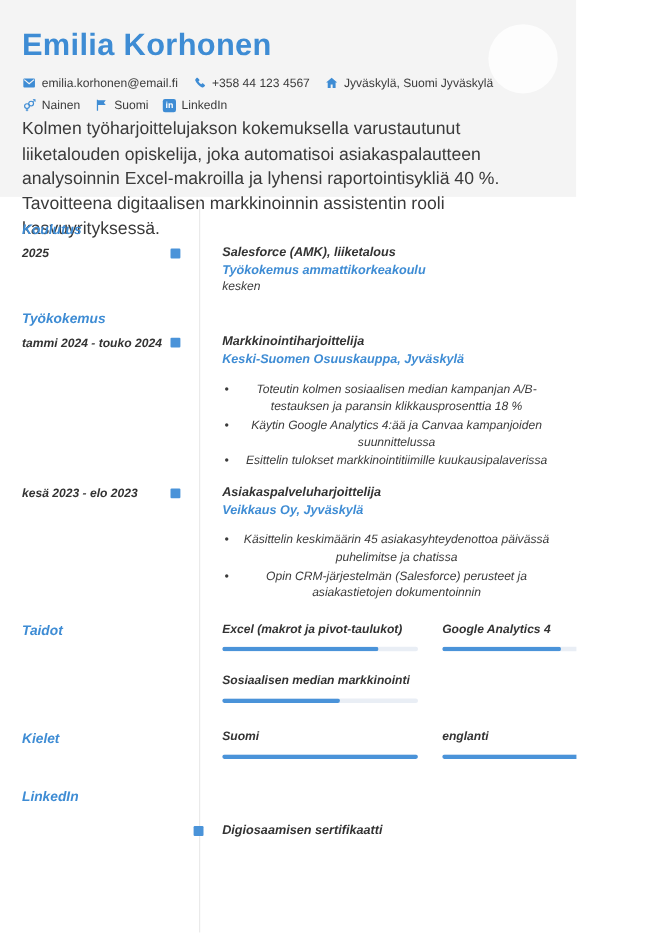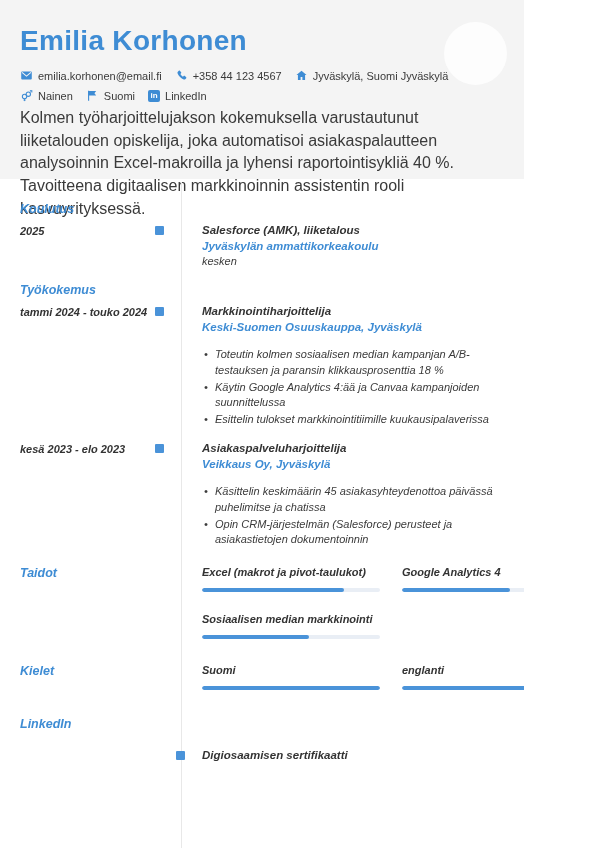--- a/index.html
+++ b/index.html
@@ -31,21 +31,21 @@
   .row-title { margin-bottom:6px; }
   .date { padding-left:20px; padding-top:1px; font-size:11px; font-weight:700; color:#333333; line-height:15px; }
   .body { position:relative; padding-left:21px; padding-right:18px; }
   .marker { position:absolute; left:-26px; top:3px; width:9px; height:9px; border-radius:1px; background:#4a93d9; }
 
   .role { font-size:11.5px; font-weight:700; color:#333333; line-height:1.35; }
   .org  { font-size:11.5px; font-weight:700; color:#3e8cd4; line-height:1.35; }
   .note { font-size:11px; line-height:1.4; }
 
   .bullets { list-style:none; margin-top:12px; font-size:11px; line-height:1.38; }
-  .bullets li { position:relative; padding-left:13px; margin-bottom:2px; }
+  .bullets li { position:relative; padding-left:13px; margin-bottom:2px;text-align:center; }
   .bullets li::before { content:"\2022"; position:absolute; left:2px; }
 
   .sec-edu { margin-bottom:13px; }
   .sec-exp { margin-bottom:16px; }
   .entry + .entry { margin-top:12px; }
 
   
   .grid2 { display:grid; grid-template-columns:178px 180px; column-gap:22px; row-gap:20px; }
   .skill-label { font-size:11px; font-weight:700; color:#333333; line-height:15px; }
   .bar { margin-top:8px; height:4px; border-radius:2px; background:#e9eef5; overflow:hidden; }
@@ -116,21 +116,21 @@
     <section class="sec-edu">
       <div class="row row-title">
         <div class="sec-title">Koulutus</div>
         <div></div>
       </div>
       <div class="row entry">
         <div class="date">2025</div>
         <div class="body">
           <span class="marker"></span>
           <div class="role">Salesforce (AMK), liiketalous</div>
-          <div class="org">Jyväskylän ammattikorkeakoulu</div>
+          <div class="org">Työkokemus ammattikorkeakoulu</div>
           <div class="note">kesken</div>
         </div>
       </div>
     </section>
 
     <section class="sec-exp">
       <div class="row row-title">
         <div class="sec-title">Työkokemus</div>
         <div></div>
       </div>

